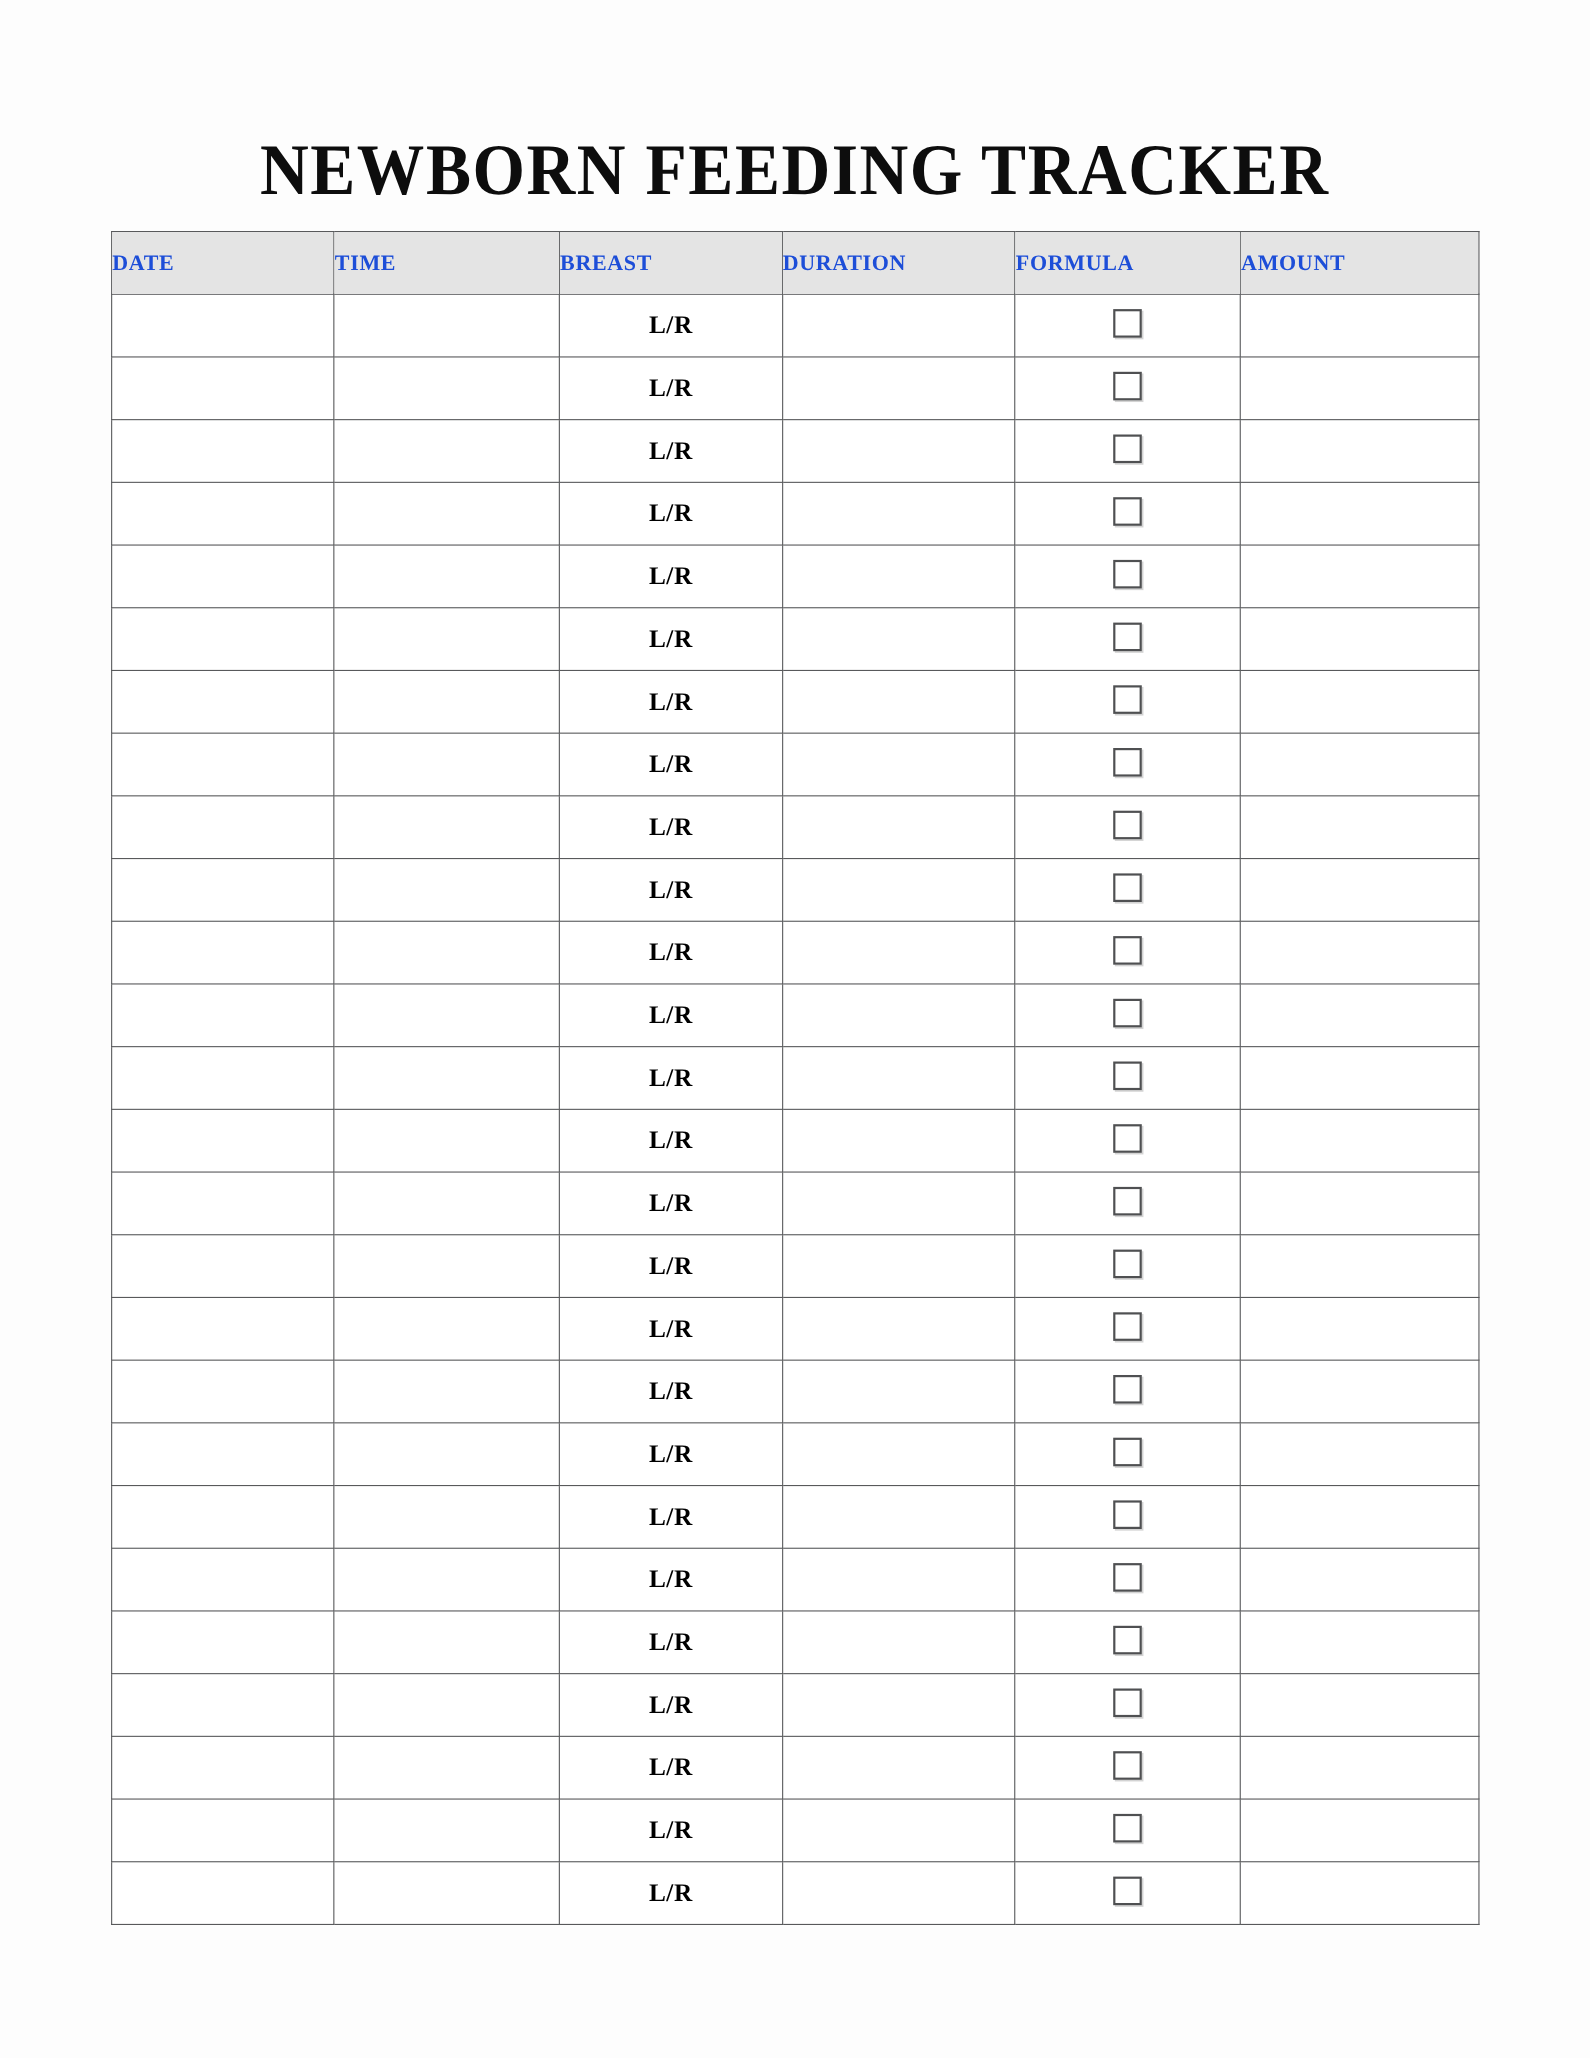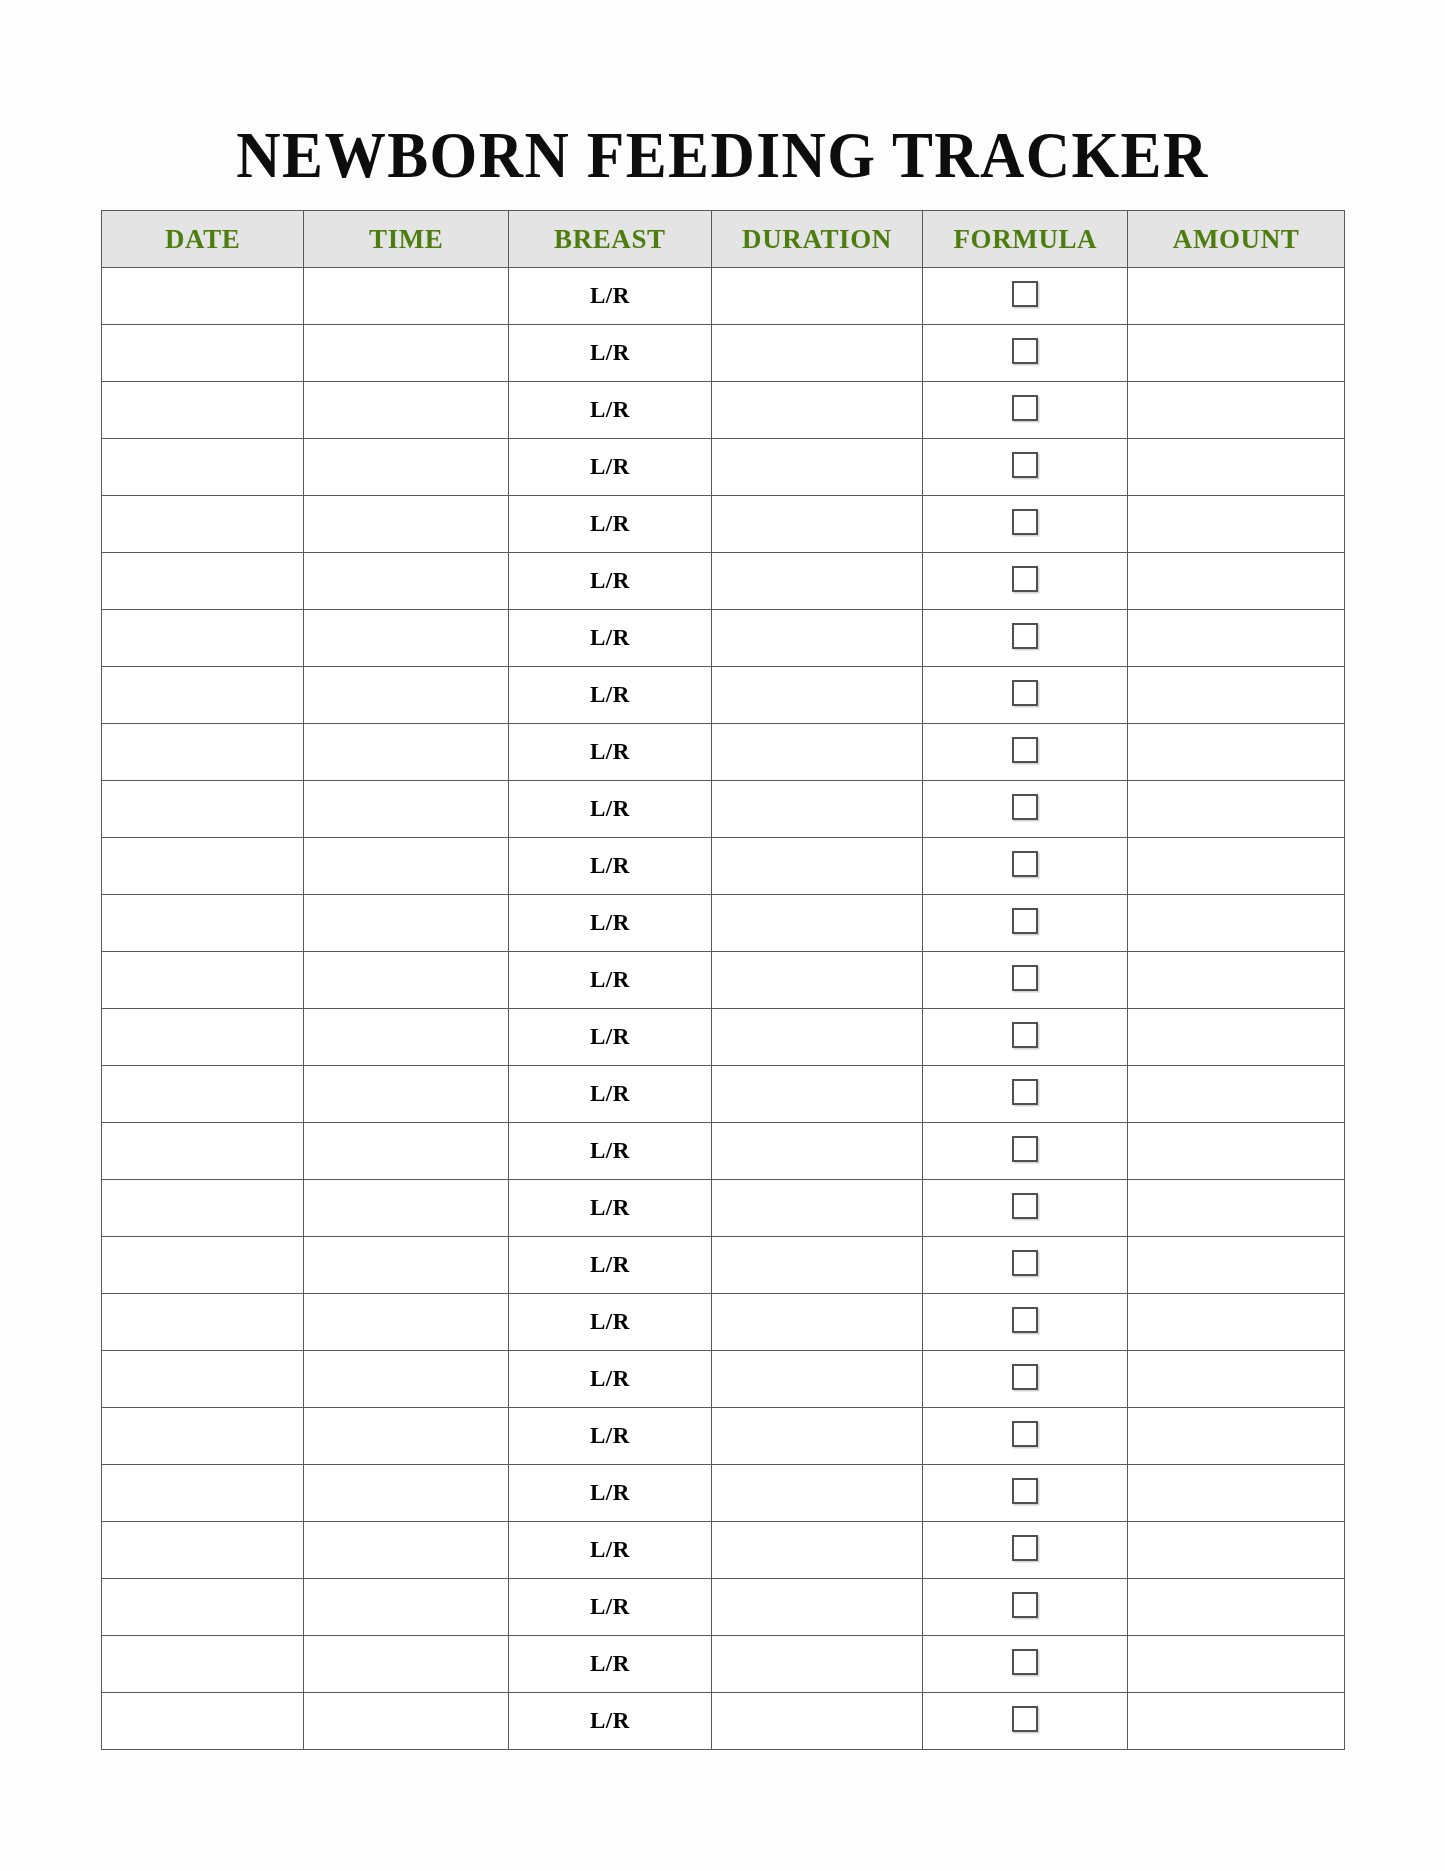--- a/index.html
+++ b/index.html
@@ -59,24 +59,24 @@
     border: 1.6px solid #58595b;
     padding: 0;
     margin: 0;
   }
 
   table.tracker-table thead th {
     background: #e4e4e4;
     height: 56px;
     font-family: "Liberation Serif", "DejaVu Serif", serif;
     font-weight: bold;
-    font-size: 27px;
+    font-size: 20px;
     letter-spacing: 0.6px;
-    color: #4d7c0f;
-    text-align: center;
+    color: #1d4ed8;
+    text-align: left;
     vertical-align: middle;
     text-transform: uppercase;
     transform: scaleX(1);
   }
 
   table.tracker-table tbody td {
     height: 56px;
     background: #ffffff;
     vertical-align: middle;
     text-align: center;

